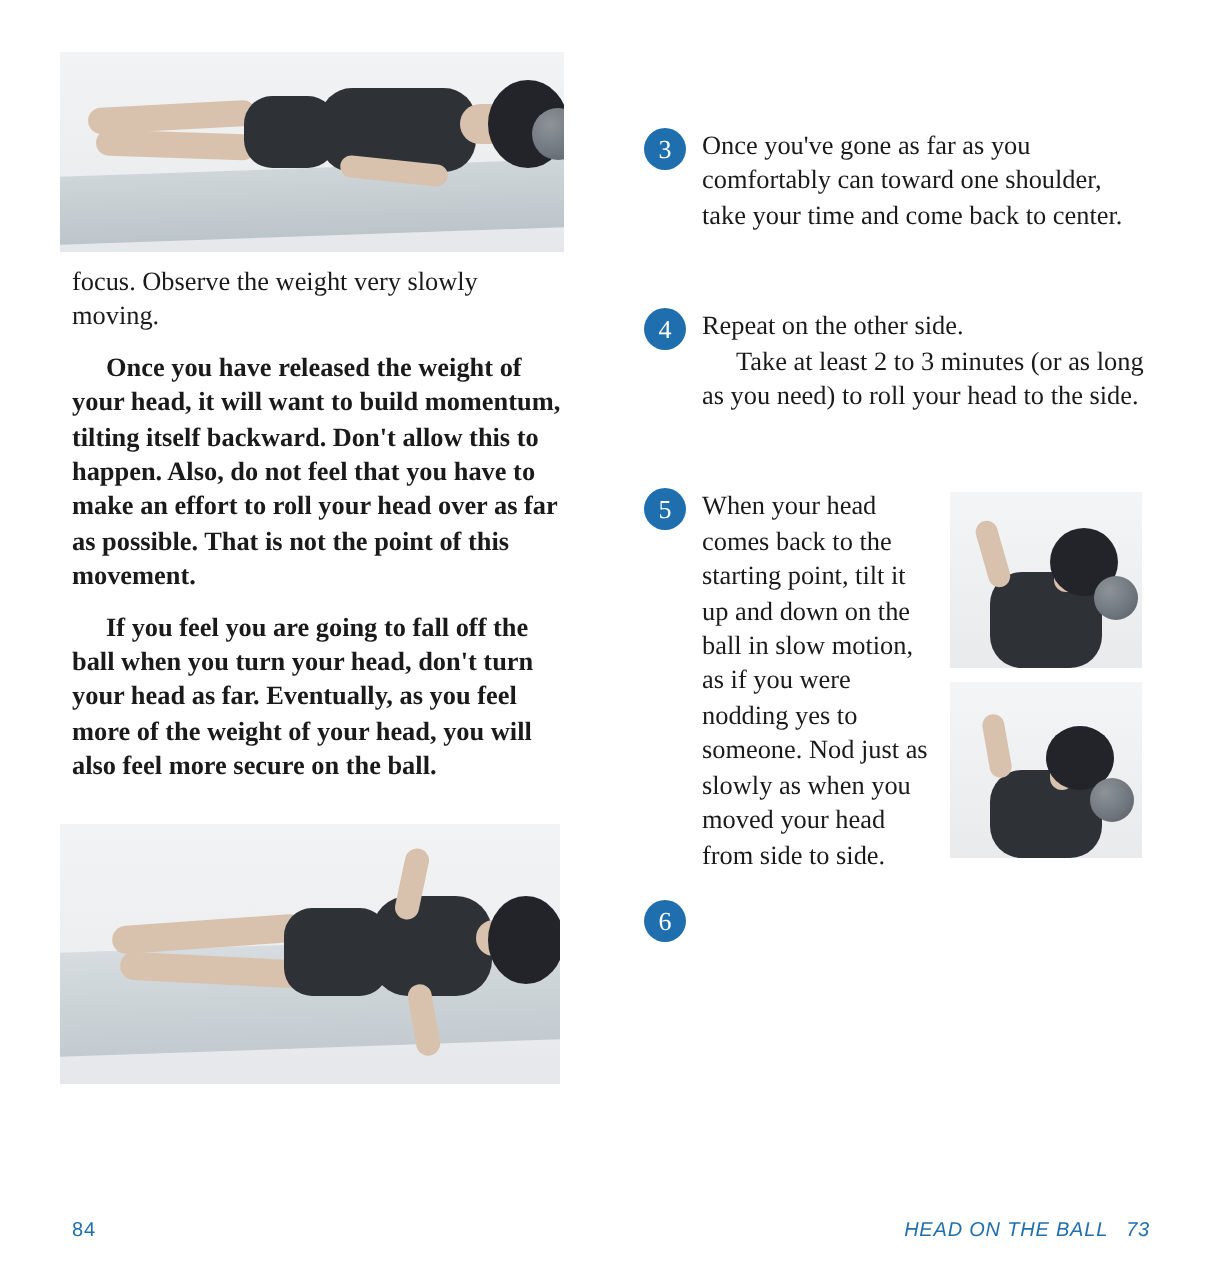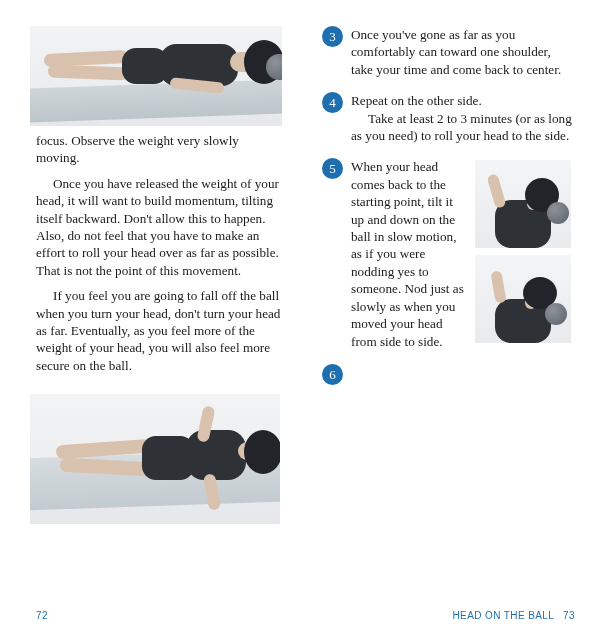--- a/index.html
+++ b/index.html
@@ -99,20 +99,21 @@
 
   
   p {
     margin: 0;
     font-size: 13.2px;
     line-height: 17.4px;
     text-align: left;
   }
   p.indent {
     text-indent: 17px;
+    font-weight: bold;
   }
 
   
   .narrow-intro {
     width: 118px;
     font-size: 13.2px;
     line-height: 17.4px;
     text-indent: 17px;
   }
 
@@ -138,20 +139,21 @@
   .step-body {
     padding-left: 29px;
     font-size: 13.2px;
     line-height: 17.4px;
   }
   .step-body p + p {
     text-indent: 17px;
   }
   .hang {
     text-indent: 0;
+    margin-top: 38px;
   }
 
   
   .imgs-col {
     float: right;
     width: 100px;
     margin: 2px 0 4px 8px;
   }
   .imgs-col .photo.small + .photo.small {
     margin-top: 7px;
@@ -166,20 +168,21 @@
     color: #1f6fae;
     font-family: "Liberation Sans", sans-serif;
   }
   .folio-left {
     left: 36px;
   }
   .folio-right {
     right: 34px;
     text-align: left;
     white-space: nowrap;
+    font-style: italic;
   }
   .folio-right .chap {
     color: #1f6fae;
   }
   .clear { clear: both; }
 </style>
 </head>
 <body>
 
 <div class="page">
@@ -219,21 +222,21 @@
 
         <div class="body-torso" style="left:156px; top:36px; width:60px; height:50px; border-radius:18px;"></div>
 
         <div class="skin" style="left:170px; top:12px; width:12px; height:36px; border-radius:8px; transform:rotate(12deg);"></div>
         <div class="skin" style="left:176px; top:80px; width:12px; height:36px; border-radius:8px; transform:rotate(-10deg);"></div>
 
         <div class="skin" style="left:208px; top:48px; width:20px; height:18px;"></div>
         <div class="hair" style="left:214px; top:36px; width:38px; height:44px;"></div>
       </div>
 
-      <div class="folio folio-left">72</div>
+      <div class="folio folio-left">84</div>
     </div>
 
     <div class="col col-right">
 
       <div class="step">
         <div class="step-num">3</div>
         <div class="step-body">
           <p class="hang">Once you've gone as far as you comfortably can toward one shoulder, take your time and come back to center.</p>
         </div>
       </div>

